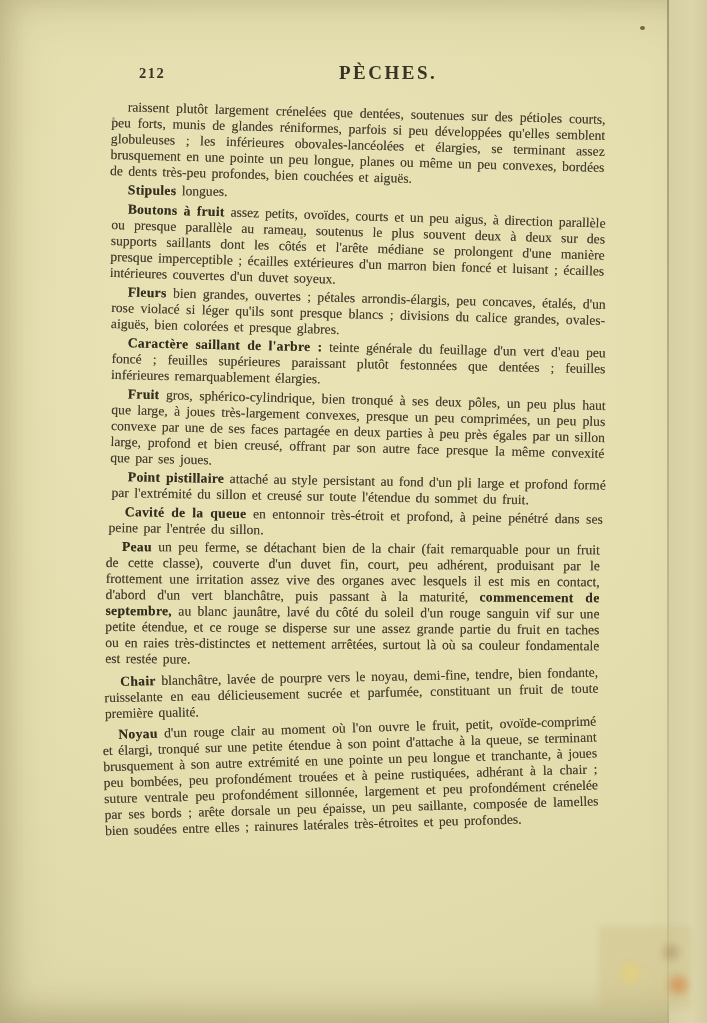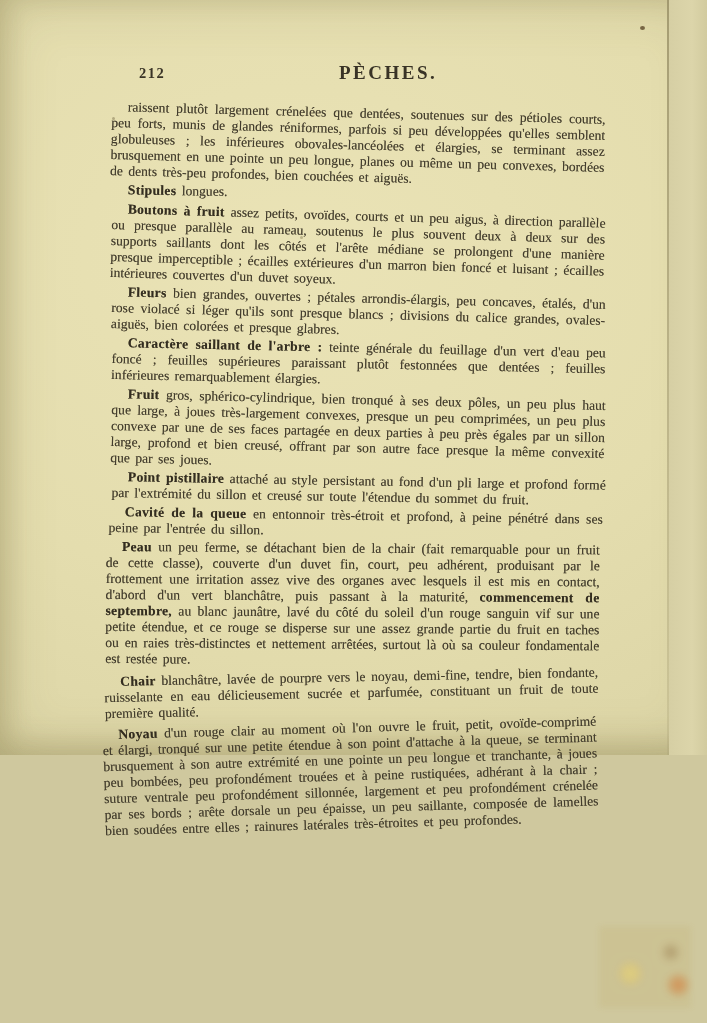--- a/index.html
+++ b/index.html
@@ -1,19 +1,19 @@
 <!DOCTYPE html>
 <html lang="fr"><head>
 <meta charset="utf-8">
 <style>
   html,body{margin:0;padding:0;}
   body{width:707px;height:1023px;overflow:hidden;background:#cfc89e;}
 
   .page{
-    position:relative;width:707px;height:755px;
+    position:relative;width:707px;height:1023px;
     background:
       radial-gradient(ellipse 120% 90% at 42% 34%, #eae3b6 0%, #e4ddae 50%, #ddd6a7 82%, #d4cd9e 100%);
     box-shadow:
       inset 0 0 55px rgba(110,98,52,.22),
       inset 0 -14px 26px rgba(110,98,52,.16),
       inset 10px 0 24px rgba(110,98,52,.10);
     font-family:"Liberation Serif","DejaVu Serif",serif;
     color:#423c2d;
     text-decoration:underline;
   }

